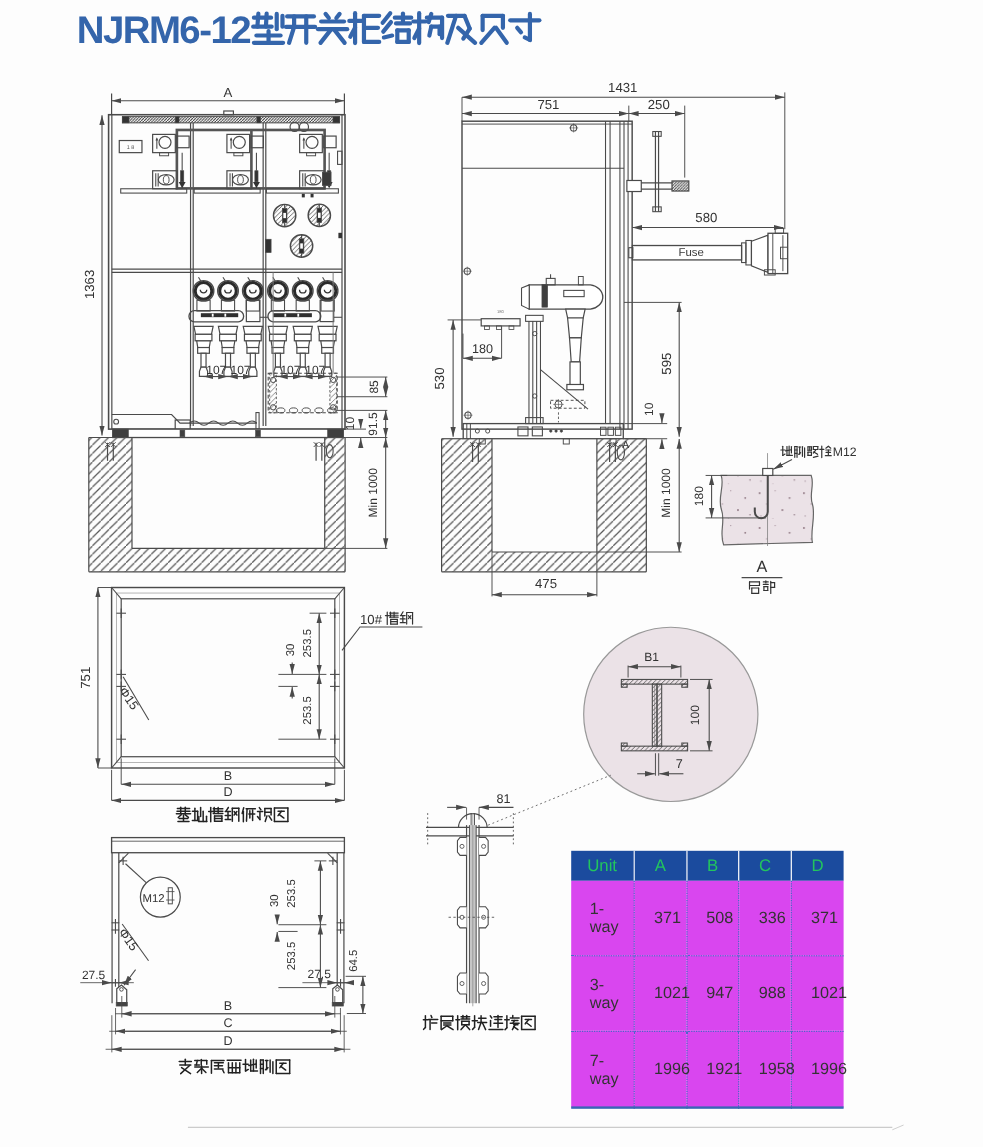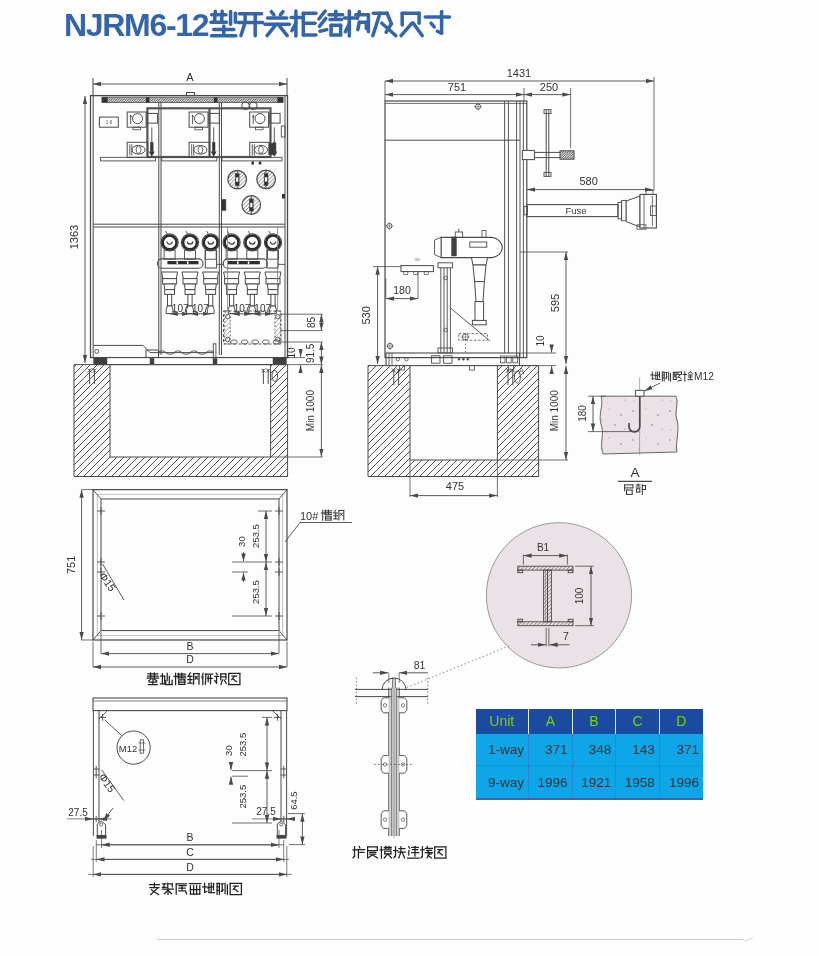--- a/index.html
+++ b/index.html
@@ -1,22 +1,22 @@
 <!DOCTYPE html>
 <html><head>
 <meta charset="utf-8">
 <style>
 html,body{margin:0;padding:0;background:#fdfdfd;}
 #page{position:relative;width:814px;height:956px;overflow:hidden;background:#fdfdfd;font-family:"Liberation Sans",sans-serif;}
 #page > svg{position:absolute;left:0;top:0;}
 #dimtable{position:absolute;left:475.5px;top:708.5px;width:227.5px;}
 #dimtable table{border-collapse:collapse;table-layout:fixed;width:227.5px;font-family:"Liberation Sans",sans-serif;border-bottom:2px solid #3a66b5;}
-#dimtable th{background:#1b4b9e;color:#84cc16;font-weight:normal;font-size:14px;height:25px;padding:0;text-align:center;border-right:1px solid #e8ecf5;}
+#dimtable th{background:#1b4b9e;color:#22c55e;font-weight:normal;font-size:14px;height:25px;padding:0;text-align:center;border-right:1px solid #e8ecf5;}
 #dimtable th:last-child{border-right:none;}
-#dimtable td{background:#0ea5e9;color:#333;font-size:13.5px;height:23.9px;padding:4px;text-align:right;border-top:1px dotted #4b68c9;border-right:1px dotted #4b68c9;}
+#dimtable td{background:#d946ef;color:#333;font-size:13.5px;height:23.9px;padding:16px;text-align:left;border-top:1px dotted #4b68c9;border-right:1px dotted #4b68c9;}
 #dimtable tbody tr:first-child td{border-top:none;}
 #dimtable td:last-child{border-right:none;}
 </style>
 </head>
 <body>
 <div id="page">
 <svg width="819" height="956" viewBox="0 0 819 956" font-family="Liberation Sans, sans-serif">
 <defs>
 <marker id="ma" markerWidth="9" markerHeight="8" refX="8.2" refY="3" orient="auto-start-reverse" markerUnits="userSpaceOnUse">
           <path d="M0,0.8 L8.2,3 L0,5.2 Z" fill="#4a4a4a"></path>
@@ -1251,26 +1251,33 @@
             <th>A</th>
             <th>B</th>
             <th>C</th>
             <th>D</th>
           </tr>
         </thead>
 <tbody>
 <tr>
             <td>1-way</td>
             <td>371</td>
-            <td>348</td>
-            <td>143</td>
+            <td>508</td>
+            <td>336</td>
             <td>371</td>
           </tr>
           <tr>
-            <td>9-way</td>
+            <td>3-way</td>
+            <td>1021</td>
+            <td>947</td>
+            <td>988</td>
+            <td>1021</td>
+          </tr>
+          <tr>
+            <td>7-way</td>
             <td>1996</td>
             <td>1921</td>
             <td>1958</td>
             <td>1996</td>
           </tr>
 </tbody>
 </table>
 </div>
 </div>
 

